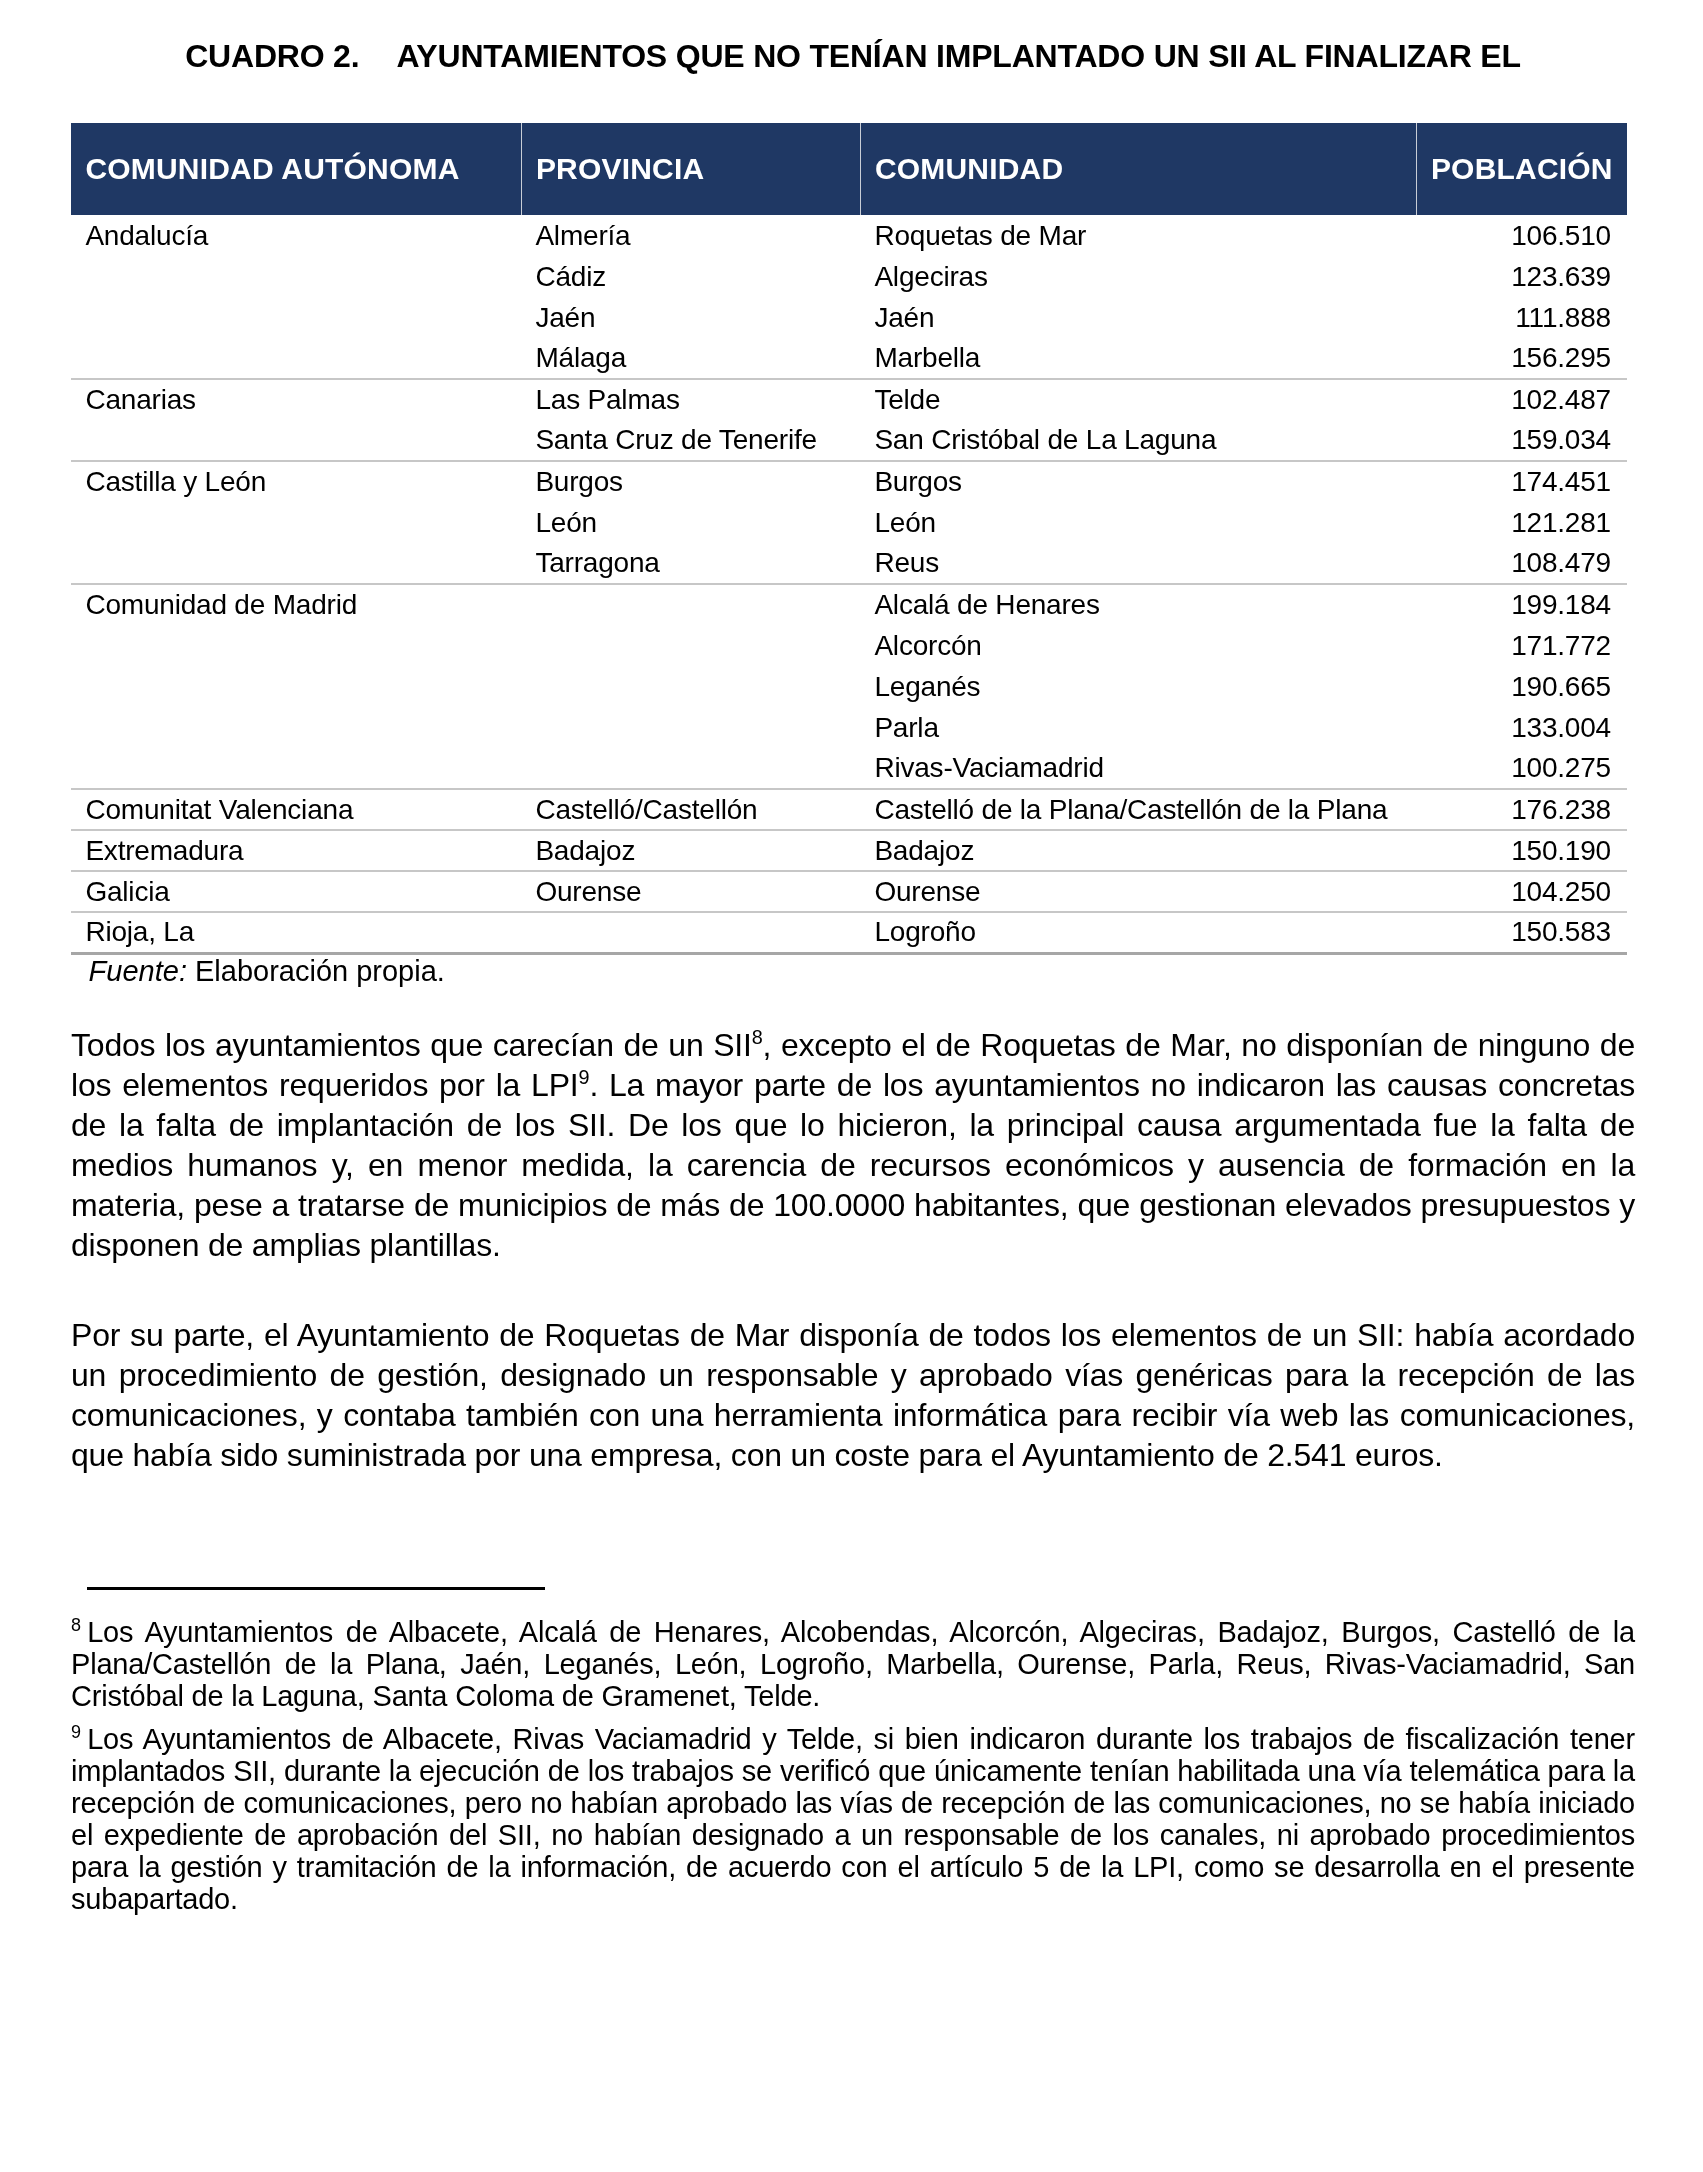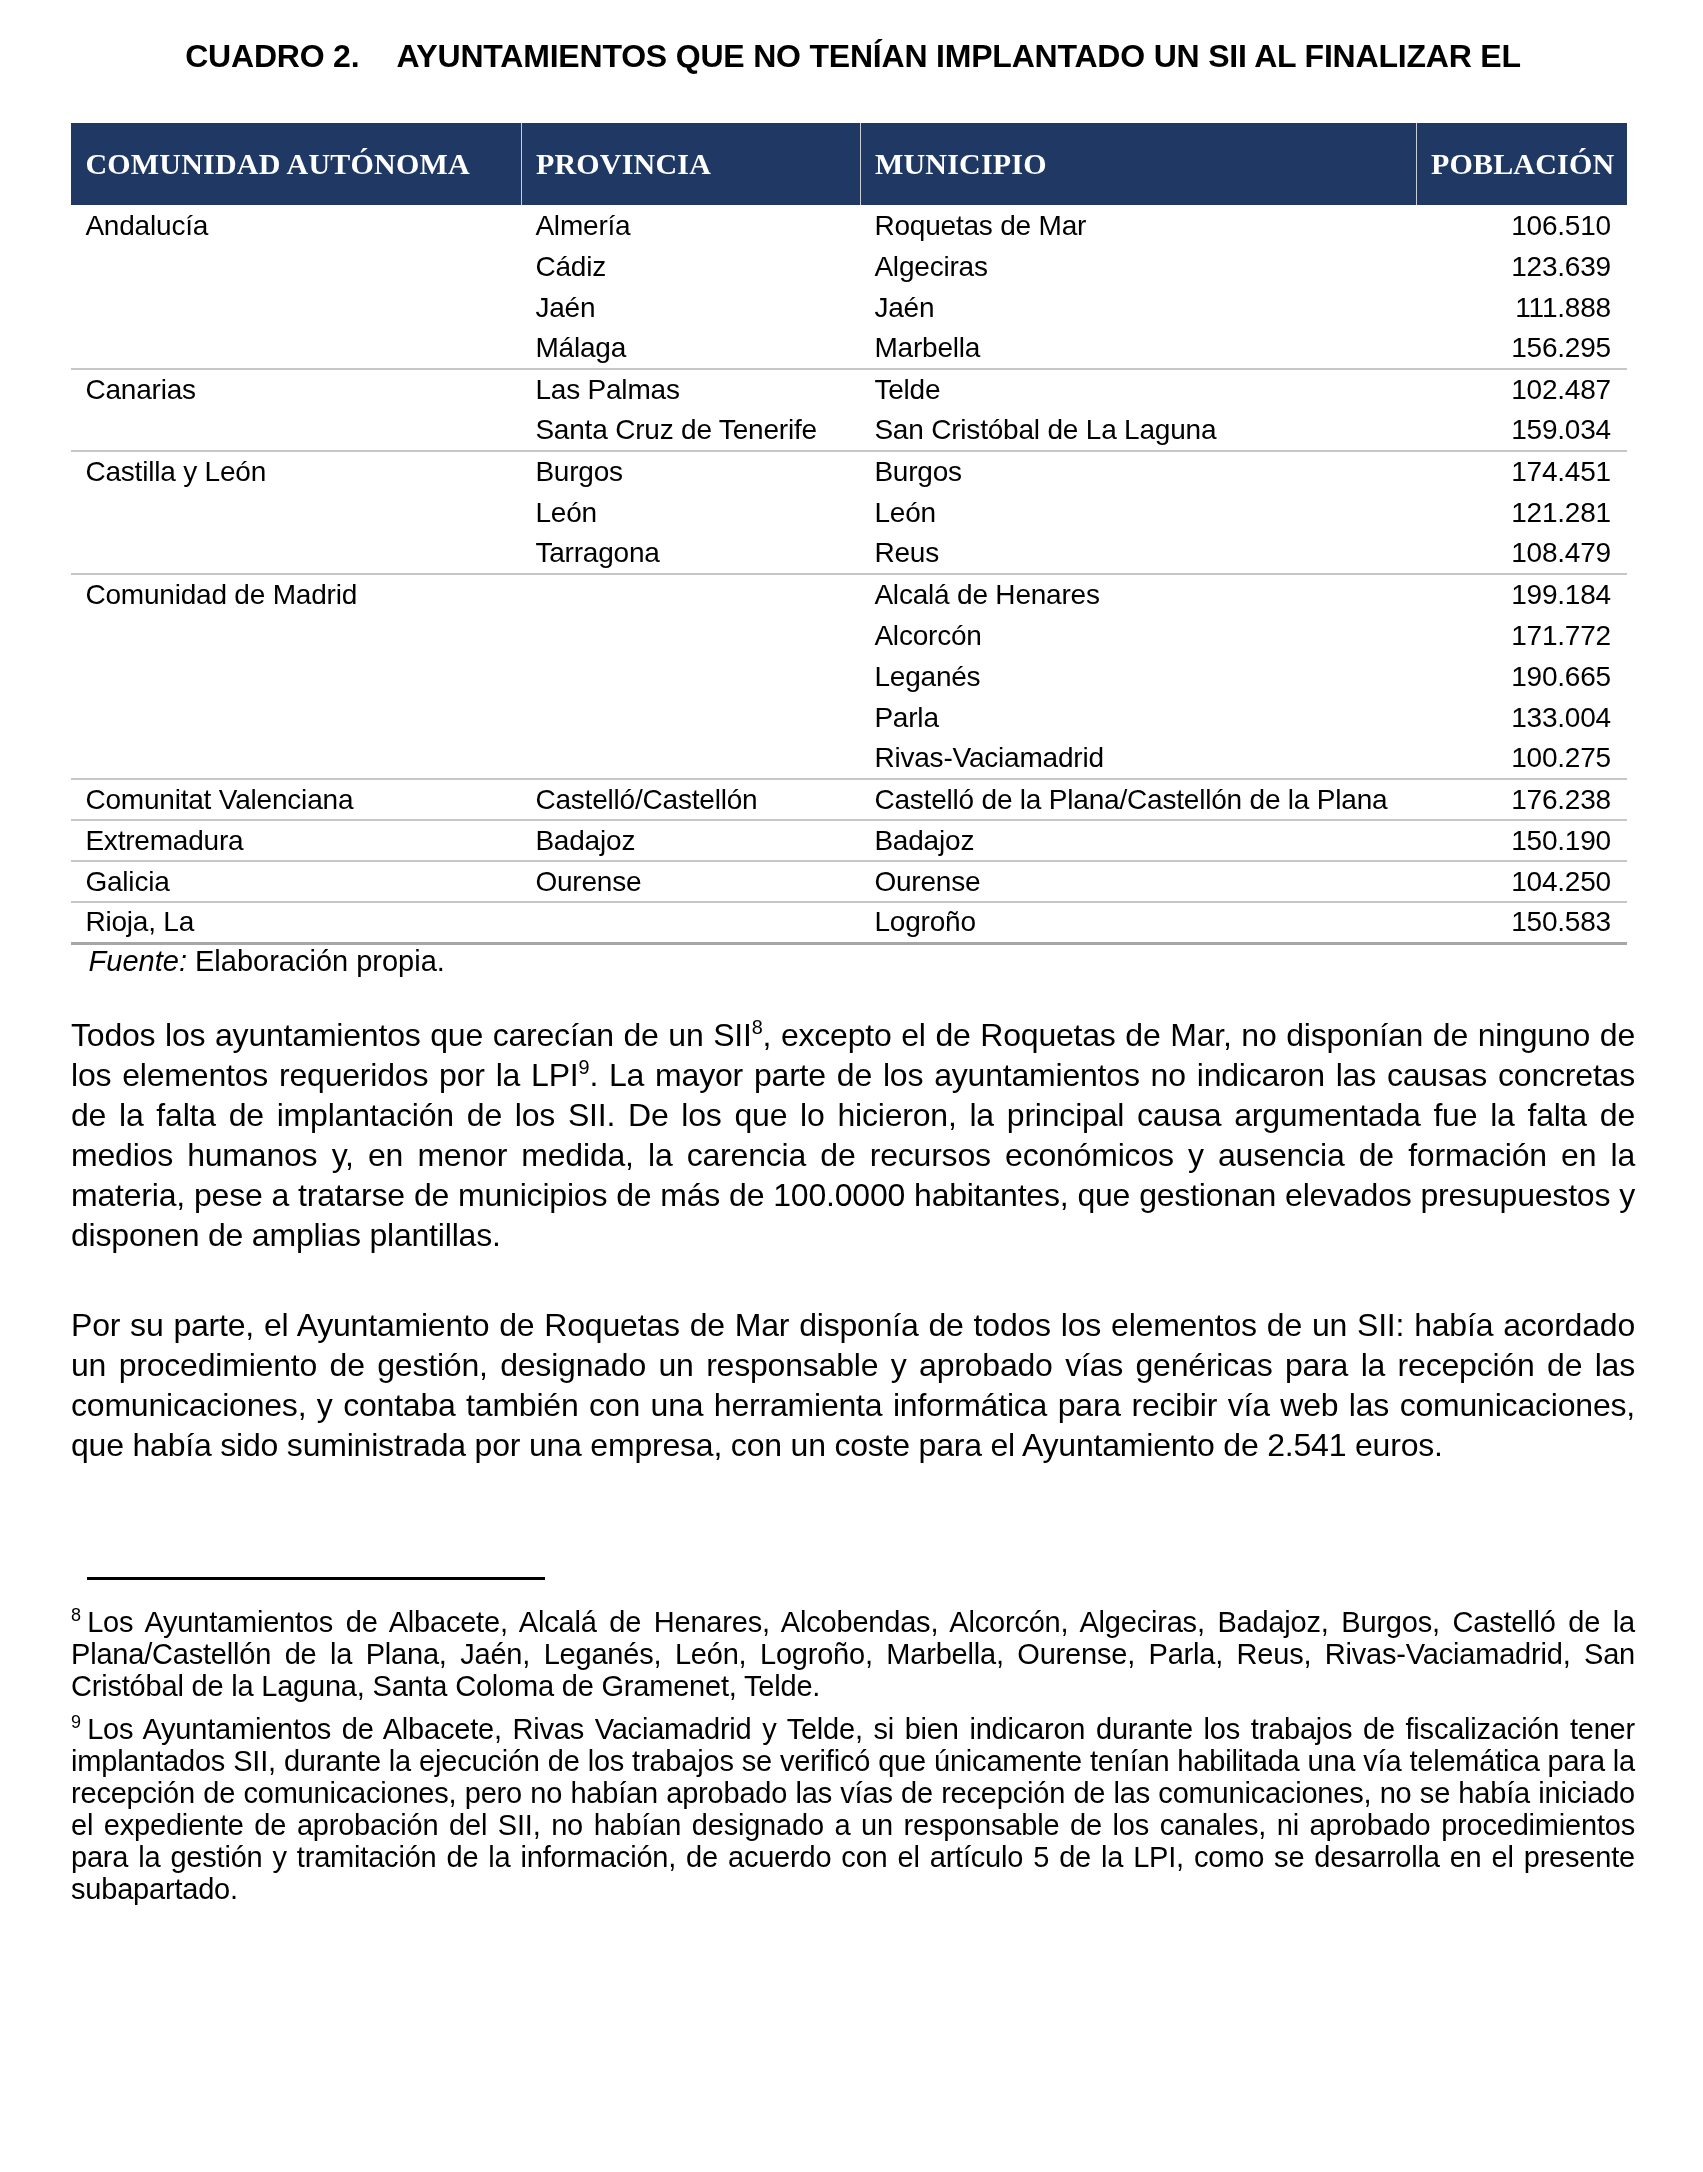--- a/index.html
+++ b/index.html
@@ -37,26 +37,25 @@
     width:1556px;
     margin-top:46px;
     border-bottom:3.2px solid var(--table-bottom);
   }
   col.c1{width:450px;} col.c2{width:339px;} col.c3{width:556px;} col.c4{width:211px;}
   table.data th{
     background:var(--header-bg);
     color:var(--header-text);
     font-size:30px;
     font-weight:bold;
-    height:82px;
+    height:92px;
     text-align:left;
     padding:0 0 0 14.4px;
     vertical-align:middle;
     letter-spacing:0.2px;
-    font-family:Liberation Serif, serif;
   }
   table.data th + th{border-left:1.6px solid var(--header-divider);}
   table.data th.num{text-align:right;padding-right:16px;}
   table.data td{
     font-size:28px;
     letter-spacing:-0.2px;
     height:41px;
     padding:0 0 0 14.4px;
     vertical-align:middle;
     white-space:nowrap;
@@ -113,21 +112,21 @@
     <colgroup>
         <col class="c1">
         <col class="c2">
         <col class="c3">
         <col class="c4">
       </colgroup>
     <thead>
       <tr>
         <th>COMUNIDAD AUTÓNOMA</th>
         <th>PROVINCIA</th>
-        <th>MUNICIPIO</th>
+        <th>COMUNIDAD</th>
         <th class="num">POBLACIÓN</th>
       </tr>
     </thead>
     <tbody>
         <tr>
           <td>Andalucía</td>
           <td>Almería</td>
           <td>Roquetas de Mar</td>
           <td class="num">106.510</td>
         </tr>

